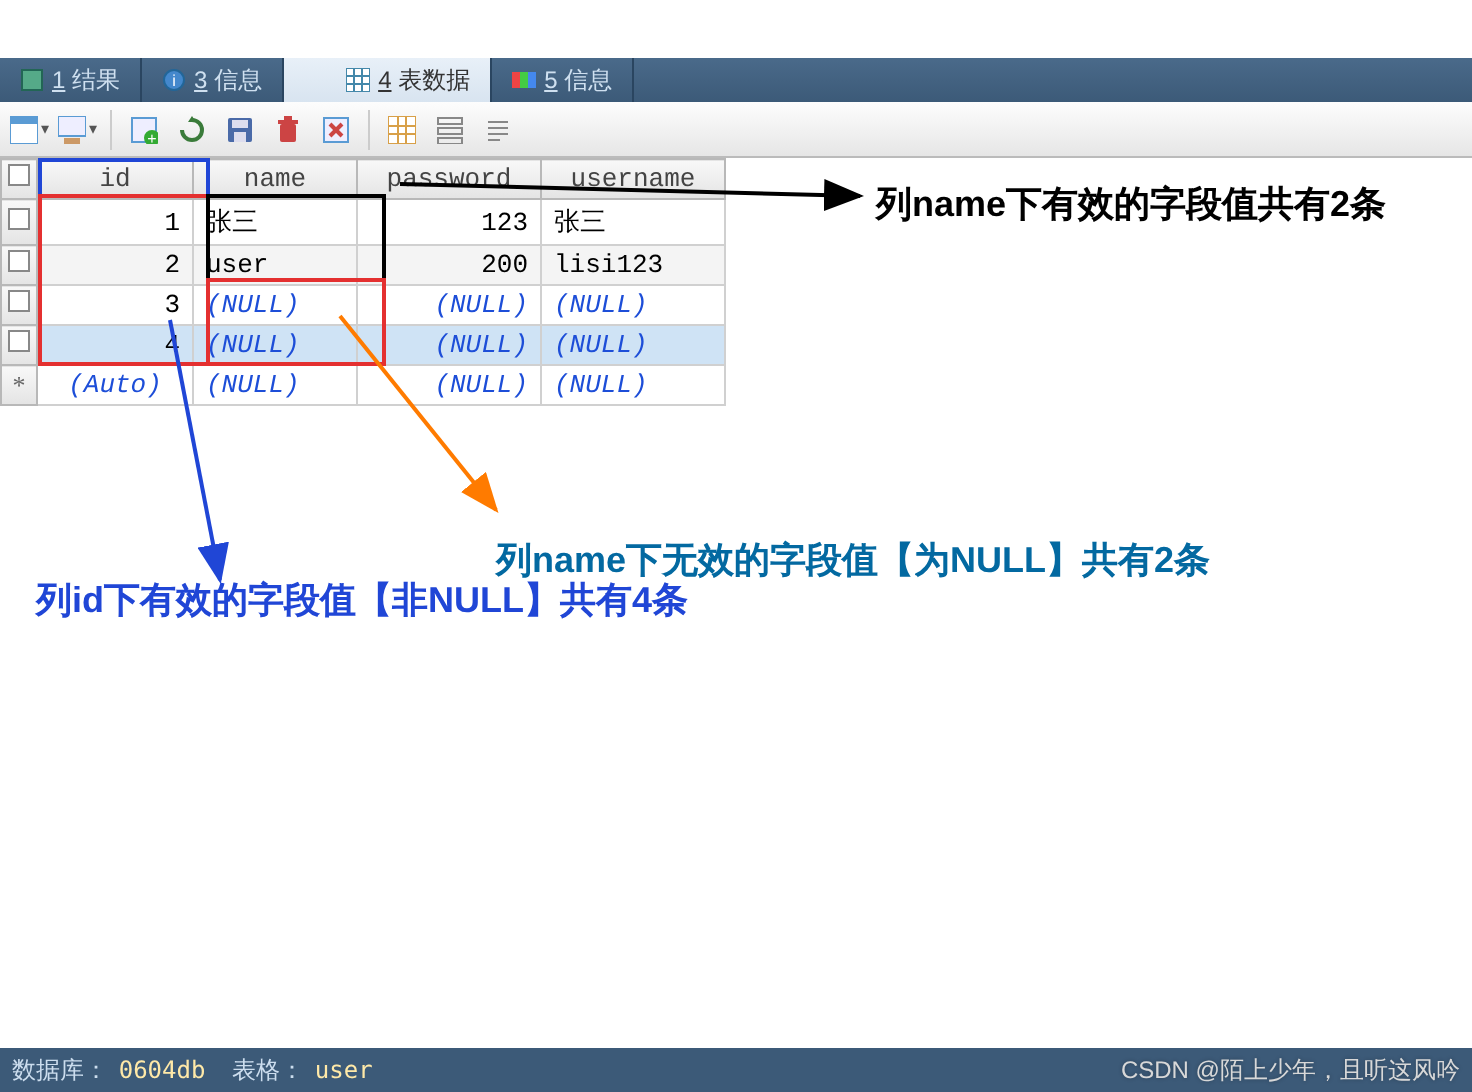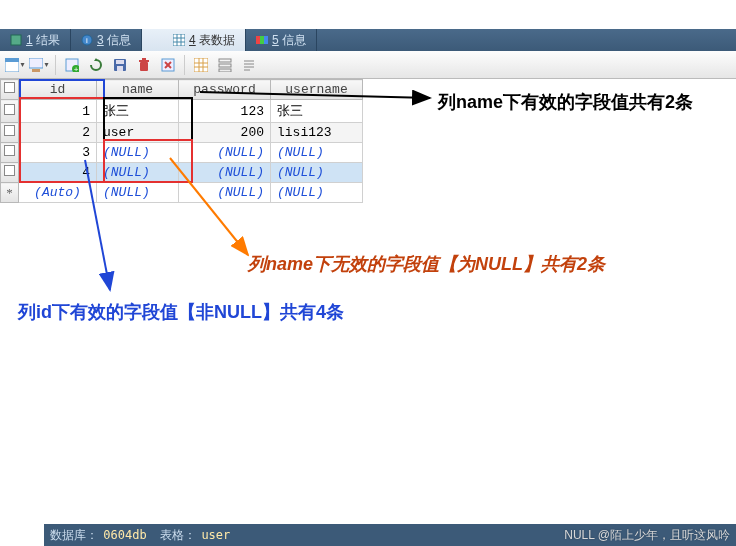--- a/index.html
+++ b/index.html
@@ -29,21 +29,21 @@
 .col-pass { width: 92px; text-align: right; }
 .col-user { width: 92px; }
 .null { color: #1d4ed8; font-style: italic; }
 .star { color: #666; font-family: Tahoma; }
 
 .overlay { position: absolute; left: 0; top: 0; pointer-events: none; }
 .box { position: absolute; border: 2px solid; }
 
 .anno { position: absolute; font-weight: bold; font-size: 18px; font-family: "Microsoft YaHei", sans-serif; }
 
-.statusbar { position: absolute; left: 0; right: 0; bottom: 0; height: 22px; background: #3c5a78; color: #fff; display: flex; align-items: center; padding: 0 6px; font-size: 12px; justify-content: space-between; margin-left: 44px; }
+.statusbar { position: absolute; left: 0; right: 0; bottom: 0; height: 22px; background: #3c5a78; color: #fff; display: flex; align-items: center; padding: 0 6px; font-size: 12px; justify-content: space-between; }
 .statusbar .lab { color: #cde; }
 .statusbar .val { color: #ffe9a8; font-family: Consolas, monospace; margin: 0 10px 0 2px; }
 .watermark { color: #d8d8d8; text-shadow: 0 0 2px rgba(0,0,0,.3); }
 
 svg { display: block; }
 </style>
 </head>
 <body>
 
 <div class="tabbar">
@@ -230,24 +230,24 @@
     <marker id="ah-blue" markerWidth="10" markerHeight="8" refX="9" refY="4" orient="auto">
         <path d="M0,0 L10,4 L0,8 Z" fill="#2046d6"></path>
       </marker>
   </defs>
   <line x1="200" y1="92" x2="430" y2="98" stroke="#000" stroke-width="2" marker-end="url(#ah-black)"></line>
   <line x1="170" y1="158" x2="248" y2="255" stroke="#ff7b00" stroke-width="2" marker-end="url(#ah-orange)"></line>
   <line x1="85" y1="160" x2="110" y2="290" stroke="#2046d6" stroke-width="2" marker-end="url(#ah-blue)"></line>
 </svg>
 
 <div class="anno" style="left:438px; top:90px; color:#000;">列name下有效的字段值共有2条</div>
-<div class="anno" style="left:248px; top:252px; color:#c2410c;font-style:italic;">列name下无效的字段值【为NULL】共有2条</div>
-<div class="anno" style="left:18px; top:300px; color:#2046d6;">列id下有效的字段值【非NULL】共有4条</div>
+<div class="anno" style="left:248px; top:268px; color:#0369a1;">列name下无效的字段值【为NULL】共有2条</div>
+<div class="anno" style="left:18px; top:288px; color:#2046d6;">列id下有效的字段值【非NULL】共有4条</div>
 
 <div class="statusbar">
   <div>
     <span class="lab">数据库：</span>
     <span class="val">0604db</span>
     <span class="lab">表格：</span>
     <span class="val">user</span>
   </div>
-  <div class="watermark">NULL @陌上少年，且听这风吟</div>
+  <div class="watermark">CSDN @陌上少年，且听这风吟</div>
 </div>
 
 </body></html>

